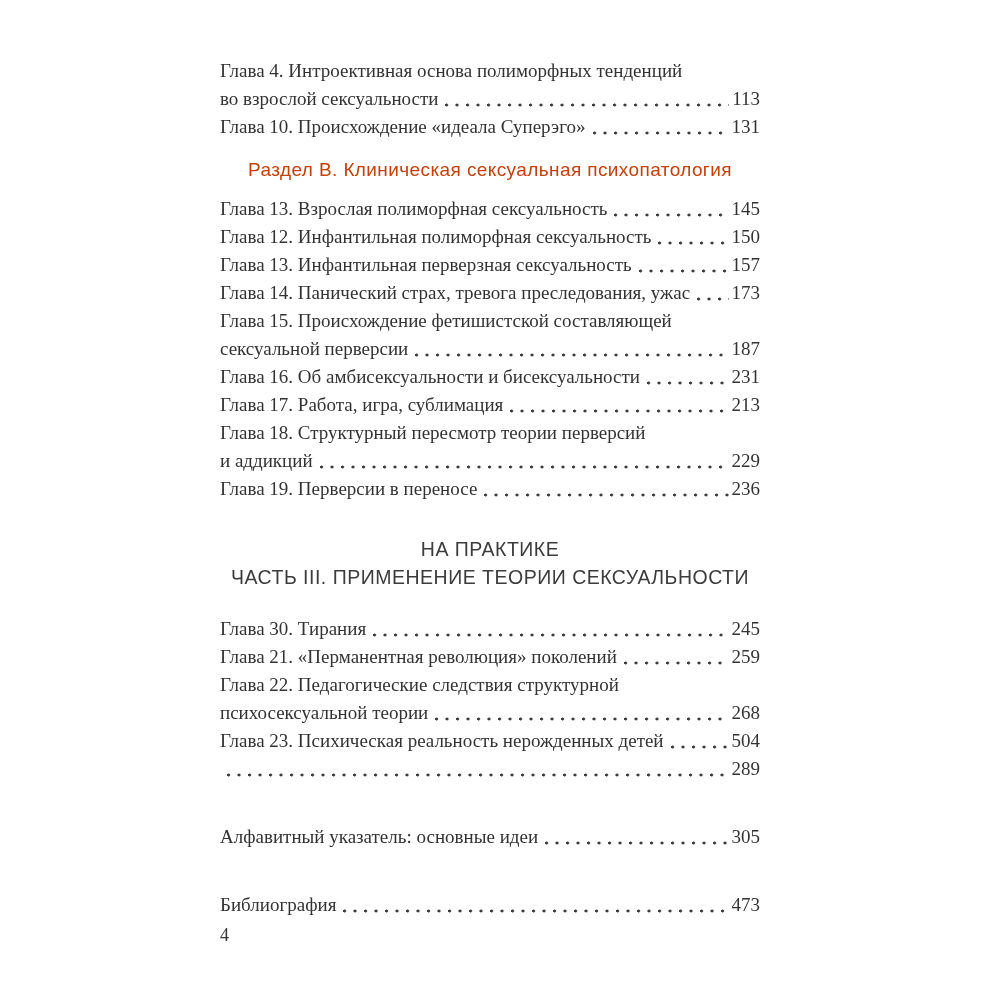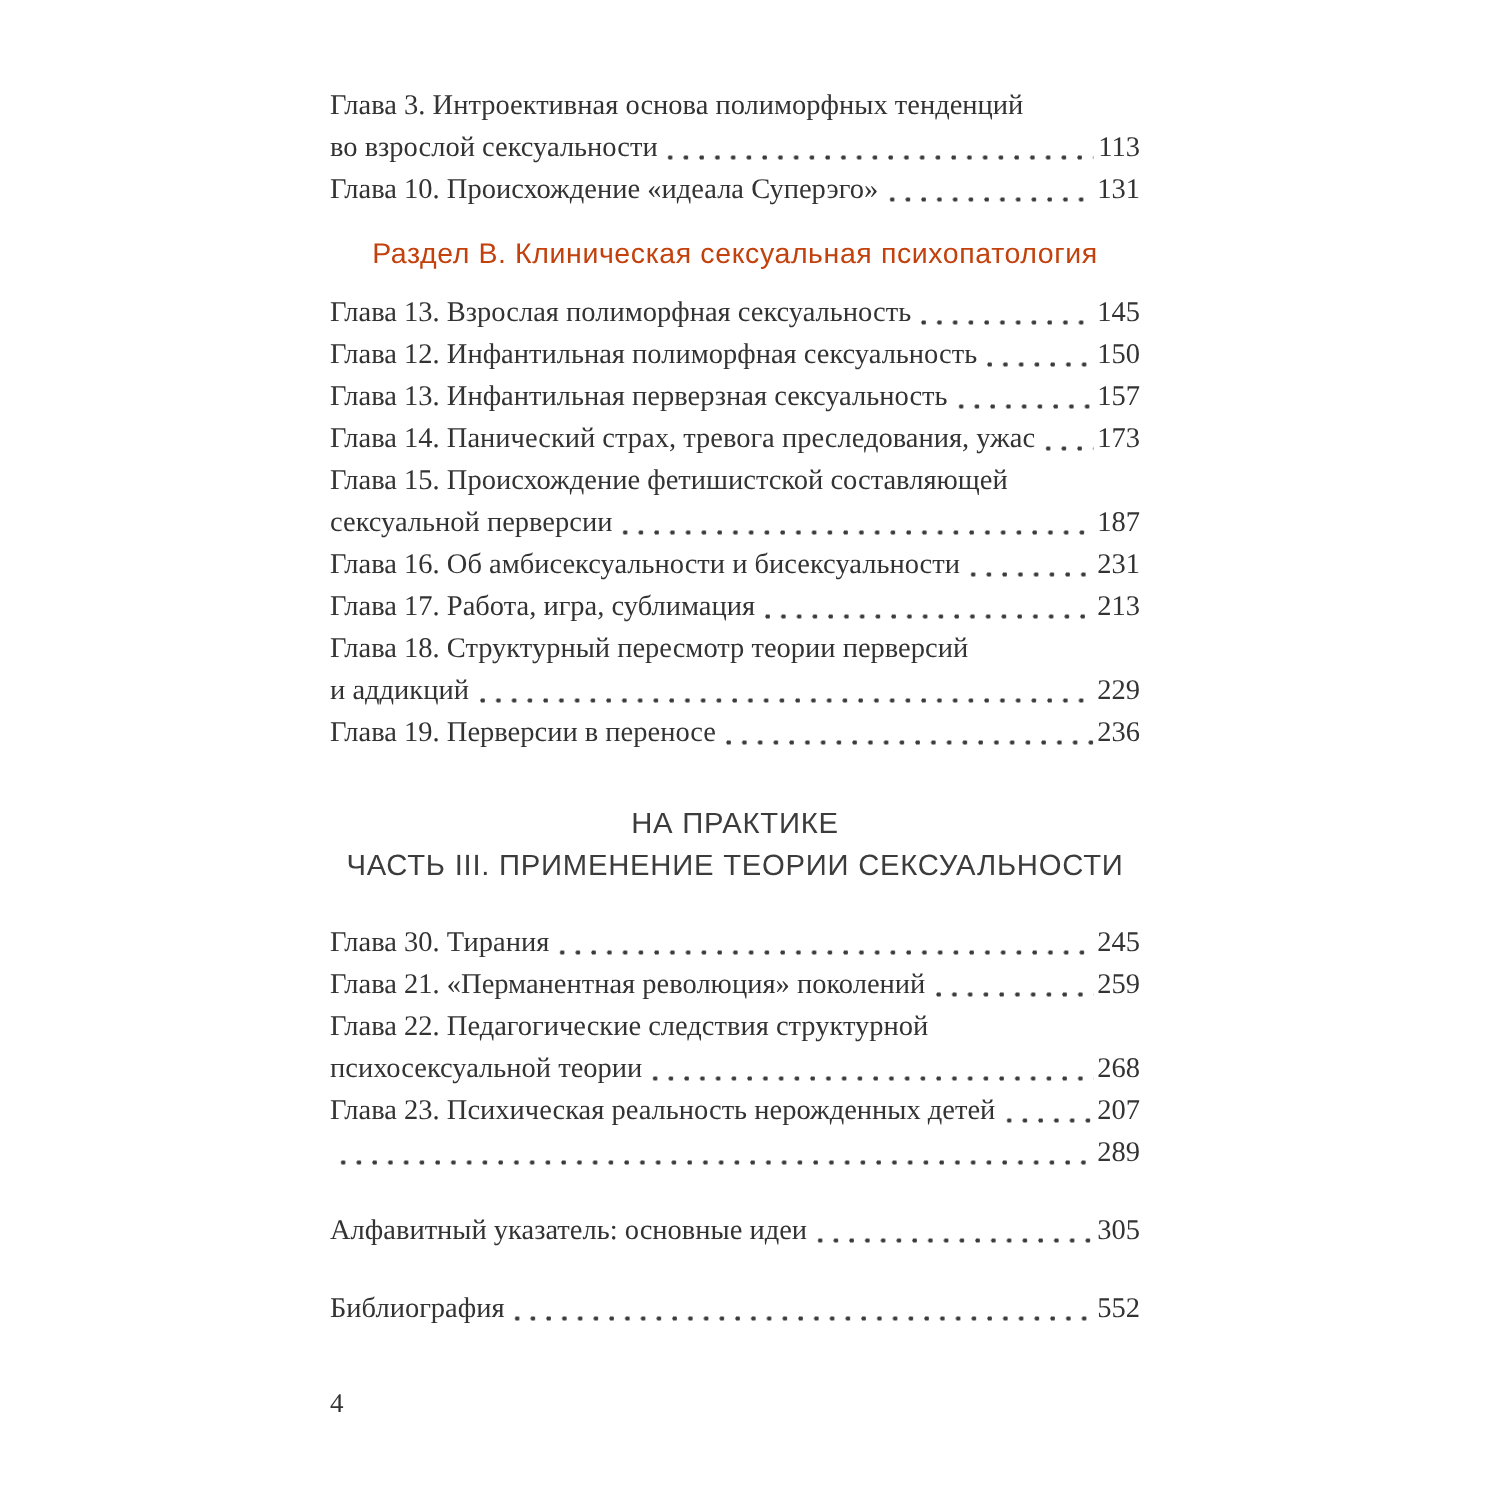--- a/index.html
+++ b/index.html
@@ -20,21 +20,21 @@
     inset: 0;
     background: #ffffff;
   }
   .toc {
     position: absolute;
     left: 220px;
     top: 57px;
     width: 540px;
   }
   .toc-entry { }
-  .toc-entry.spaced { margin-top: 24px; }
+  .toc-entry.spaced { margin-top: 40px; }
   .toc-row {
     display: flex;
     align-items: flex-end;
     font-size: 19px;
     line-height: 28px;
     color: #333333;
   }
   .toc-text {
     white-space: nowrap;
   }
@@ -79,21 +79,21 @@
     color: #333333;
   }
 </style>
 </head>
 <body>
 
 <div class="book-page">
   <div class="toc" id="toc-list">
       <div class="toc-entry">
         <div class="toc-row">
-          <span class="toc-text">Глава 3. Интроективная основа полиморфных тенденций</span>
+          <span class="toc-text">Глава 4. Интроективная основа полиморфных тенденций</span>
         </div>
         <div class="toc-row">
           <span class="toc-text">во взрослой сексуальности</span>
           <span class="dots"></span>
           <span class="toc-page">113</span>
         </div>
       </div>
       <div class="toc-entry">
         <div class="toc-row">
           <span class="toc-text">Глава 10. Происхождение «идеала Суперэго»</span>
@@ -196,38 +196,38 @@
         <div class="toc-row">
           <span class="toc-text">психосексуальной теории</span>
           <span class="dots"></span>
           <span class="toc-page">268</span>
         </div>
       </div>
       <div class="toc-entry">
         <div class="toc-row">
           <span class="toc-text">Глава 23. Психическая реальность нерожденных детей</span>
           <span class="dots"></span>
-          <span class="toc-page">207</span>
+          <span class="toc-page">504</span>
         </div>
       </div>
       <div class="toc-entry">
         <div class="toc-row">
           <span class="dots"></span>
           <span class="toc-page">289</span>
         </div>
       </div>
       <div class="toc-entry spaced">
         <div class="toc-row">
           <span class="toc-text">Алфавитный указатель: основные идеи</span>
           <span class="dots"></span>
           <span class="toc-page">305</span>
         </div>
       </div>
       <div class="toc-entry spaced">
         <div class="toc-row">
           <span class="toc-text">Библиография</span>
           <span class="dots"></span>
-          <span class="toc-page">552</span>
+          <span class="toc-page">473</span>
         </div>
       </div>
     </div>
   <div class="page-number">4</div>
 </div>
 
 </body></html>

